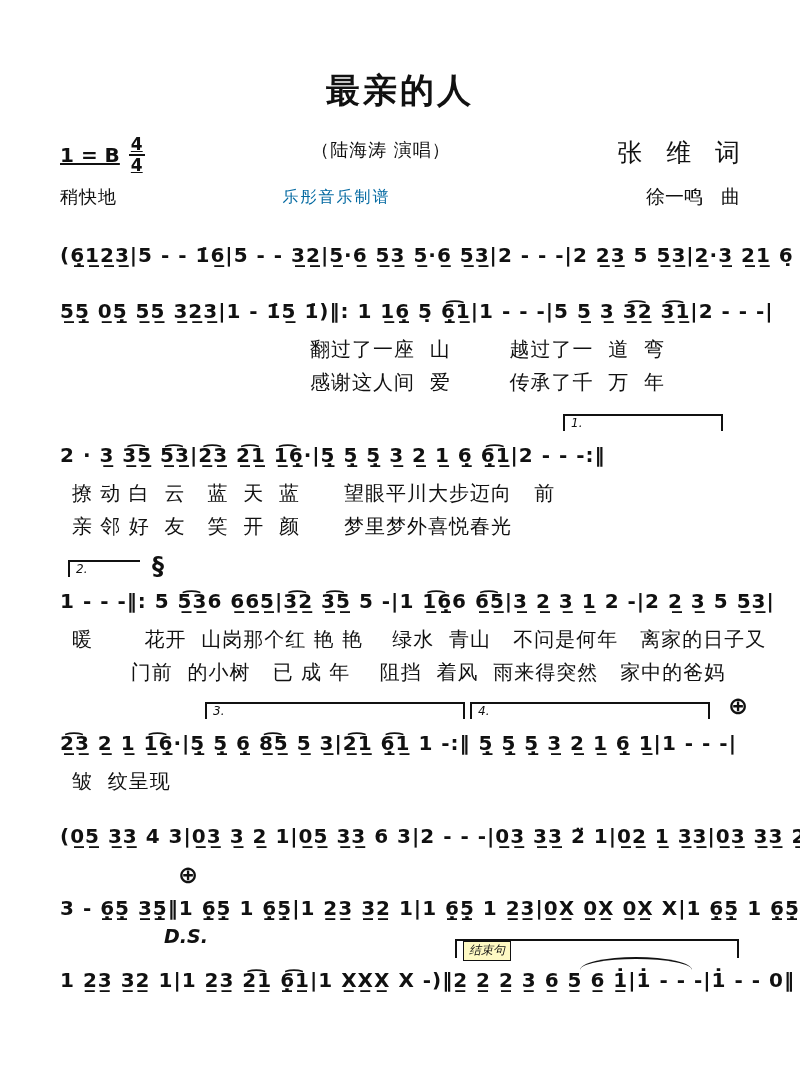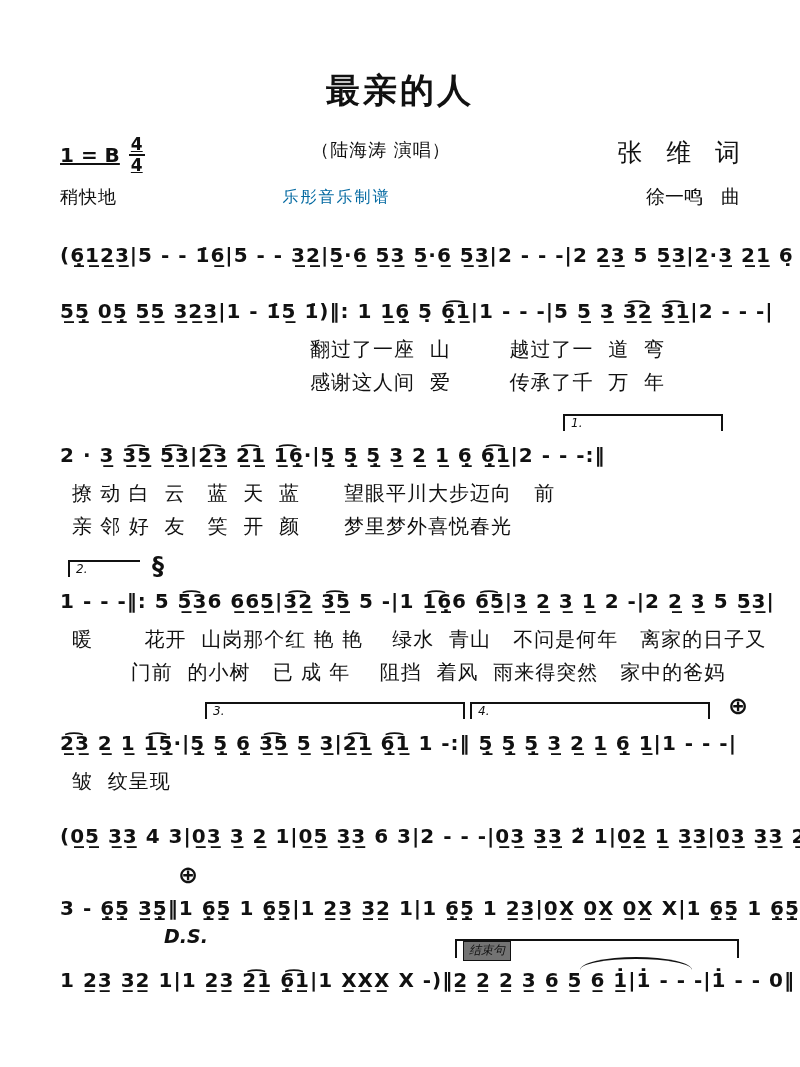--- a/index.html
+++ b/index.html
@@ -24,21 +24,21 @@
   .lyrics{font-size:20px;line-height:1.0;white-space:pre;letter-spacing:1px;margin-top:13px;}
   .volta{position:absolute;top:-26px;height:17px;border-top:2px solid #111;border-left:2px solid #111;
          font-size:12px;font-style:italic;padding-left:6px;box-sizing:border-box;}
   .volta.closed{border-right:2px solid #111;}
   .segno{position:absolute;top:-34px;font-size:24px;font-weight:bold;}
   .coda{position:absolute;font-size:24px;font-weight:bold;}
   .ds{position:absolute;font-size:19px;font-weight:bold;font-style:italic;}
   .endbracket{position:absolute;top:-26px;height:17px;border-top:2px solid #111;
          border-left:2px solid #111;border-right:2px solid #111;}
   .endlabel{position:absolute;top:-24px;left:8px;font-size:12px;font-style:italic;
-         border:1px solid #111;padding:0 5px 1px;background:#737373;text-align:center;}
+         border:1px solid #111;padding:0 5px 1px;background:#fef9c3;text-align:center;}
   .tie{position:absolute;height:11px;border-top:2px solid #111;
        border-radius:50% 50% 0 0 / 100% 100% 0 0;}
   .s1{margin-top:30px;}
   .s2{margin-top:26px;}
   .s3{margin-top:48px;}
   .s4{margin-top:50px;}
   .s5{margin-top:46px;}
   .s6{margin-top:30px;}
   .s7{margin-top:42px;margin-bottom:30px;}
   .s8{margin-top:42px;}
@@ -101,21 +101,21 @@
   </div>
 
   <div class="system s5">
     <div class="volta closed" style="left:145px;width:260px;">
       <span>3.</span>
     </div>
     <div class="volta closed" style="left:410px;width:240px;">
       <span>4.</span>
     </div>
     <div class="coda" style="right:-8px;top:-36px;">⊕</div>
-    <div class="notation">2̲͡3̲ 2̲ 1̲ 1̲͡5̲̣·|5̲̣ 5̲̣ 6̲̣ 3̲͡5̲ 5̲ 3̲|2̲͡1̲ 6̲̣͡1̲ 1 -:‖ 5̲̣ 5̲̣ 5̲̣ 3̲ 2̲ 1̲ 6̲̣ 1̲|1 - - -|</div>
+    <div class="notation">2̲͡3̲ 2̲ 1̲ 1̲͡6̲̣·|5̲̣ 5̲̣ 6̲̣ 8̲͡5̲ 5̲ 3̲|2̲͡1̲ 6̲̣͡1̲ 1 -:‖ 5̲̣ 5̲̣ 5̲̣ 3̲ 2̲ 1̲ 6̲̣ 1̲|1 - - -|</div>
     <div class="lyrics ind3">皱  纹呈现</div>
   </div>
 
   <div class="system s6">
     <div class="notation">(0̲5̲ 3̲3̲ 4 3|0̲3̲ 3̲ 2̲ 1|0̲5̲ 3̲3̲ 6 3|2 - - -|0̲3̲ 3̲3̲ 2̈ 1|0̲2̲ 1̲ 3̲3̲|0̲3̲ 3̲3̲ 2̲4̲|</div>
   </div>
 
   <div class="system s7">
     <div class="coda" style="left:118px;top:-32px;">⊕</div>
     <div class="ds" style="left:104px;top:32px;">D.S.</div>

